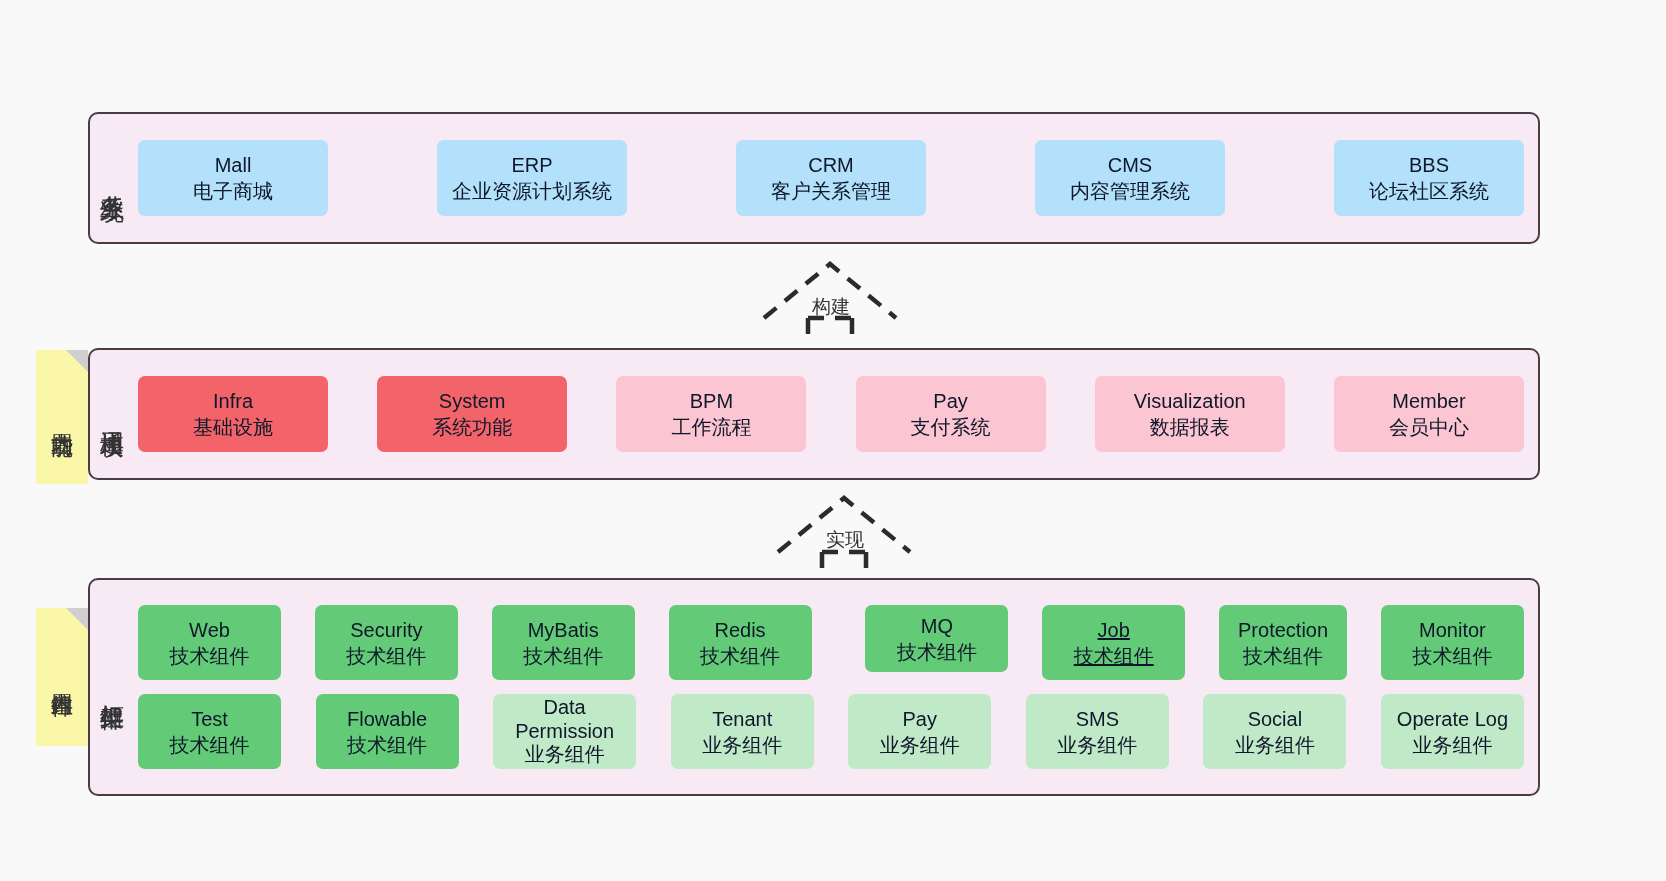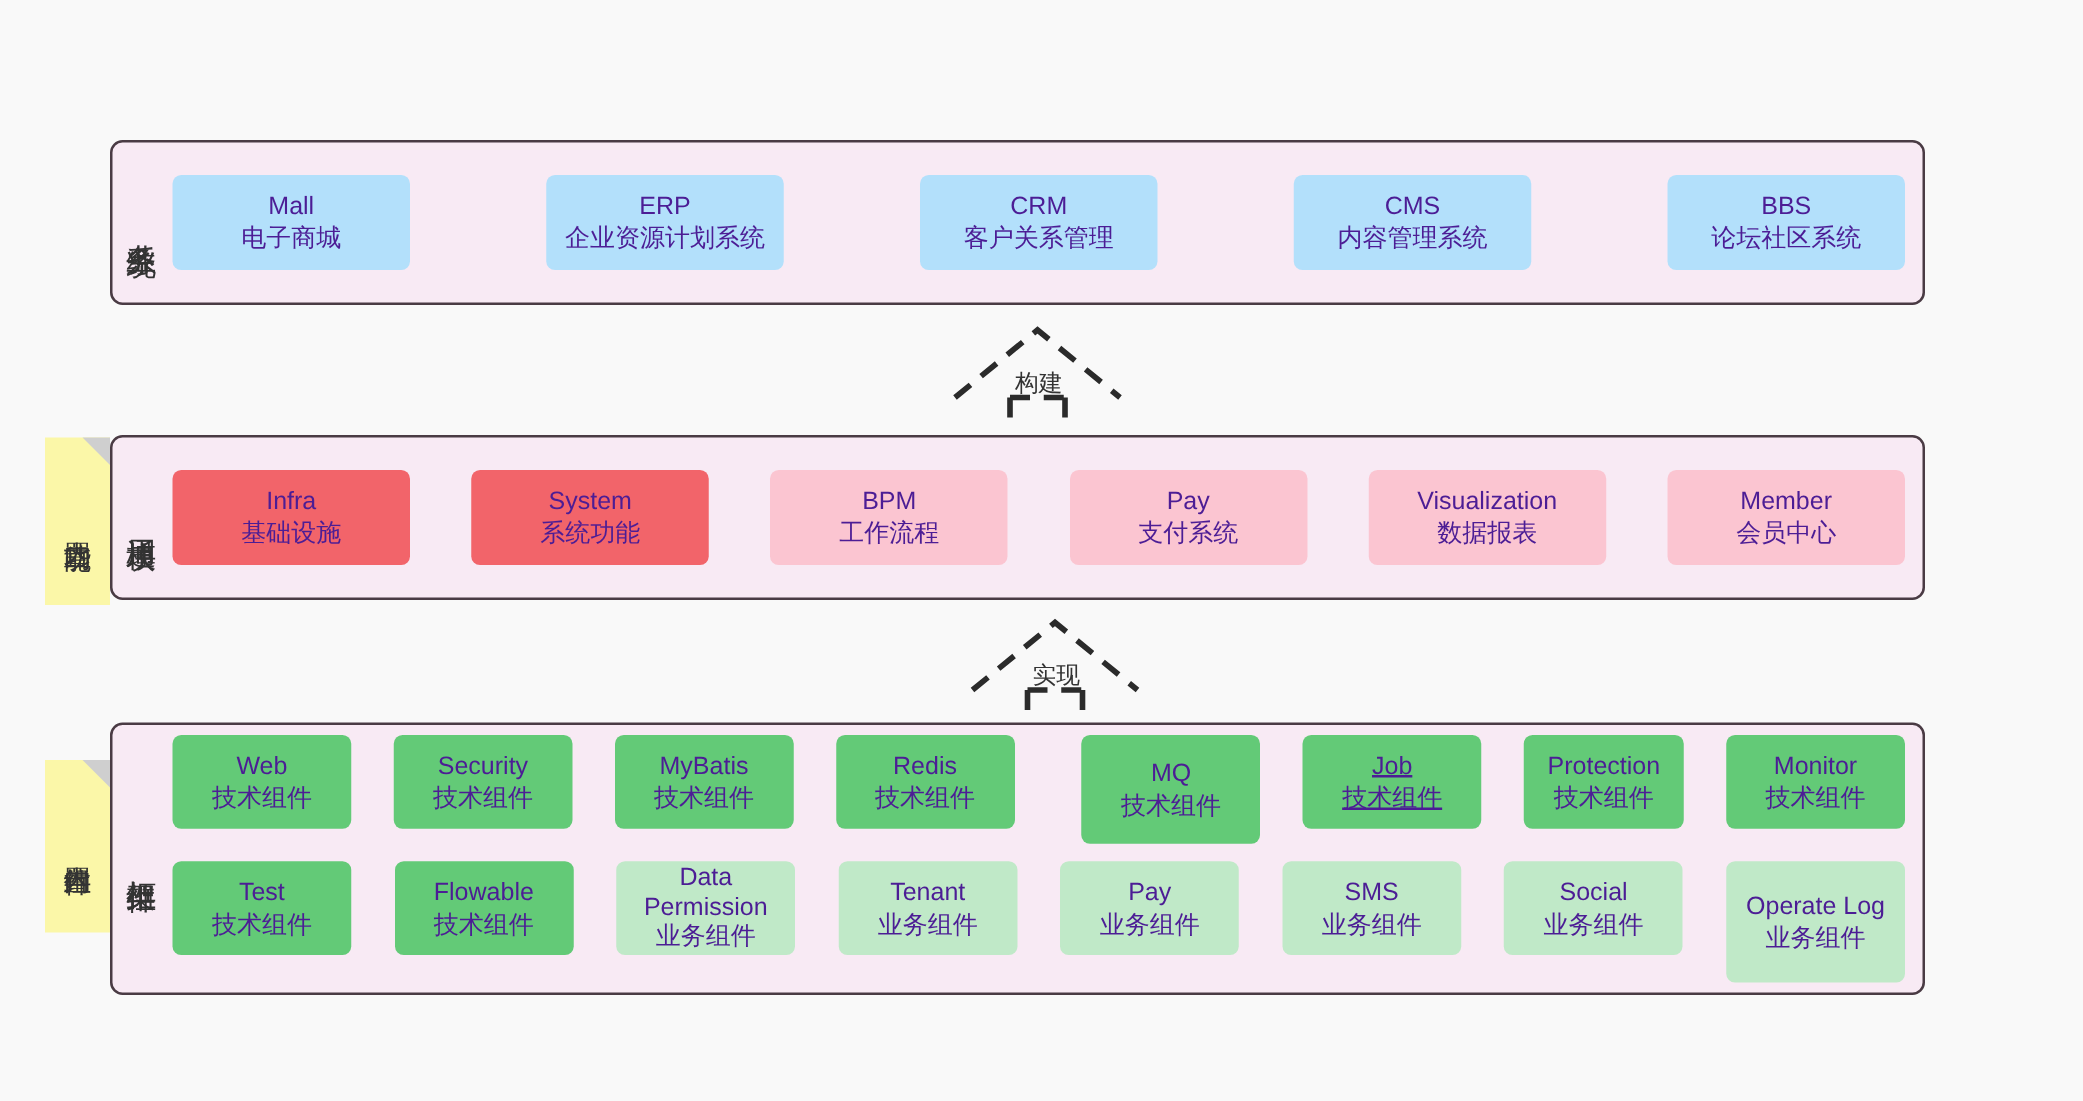--- a/index.html
+++ b/index.html
@@ -67,21 +67,21 @@
   .card {
     box-sizing: border-box;
     border-radius: 7px;
     display: flex;
     flex-direction: column;
     align-items: center;
     justify-content: center;
     text-align: center;
     font-size: 20px;
     line-height: 1.30;
-    color: #4c1d95;
+    color: #0f172a;
     padding: 18px 6px;
     overflow: hidden;
   }
   .card .l1 { display: block; white-space: nowrap; }
   .card .l2 { display: block; white-space: nowrap; }
   .card.wrap .l1 { white-space: normal; }
 
   .c-blue       { background: #b3e0fb; }
   .c-red        { background: #f2646a; }
   .c-pink       { background: #fbc5d1; }
@@ -226,21 +226,21 @@
           <span class="l2">技术组件</span>
         </div>
         <div class="card c-green" style="width:143px;height:75px;">
           <span class="l1">MyBatis</span>
           <span class="l2">技术组件</span>
         </div>
         <div class="card c-green" style="width:143px;height:75px;">
           <span class="l1">Redis</span>
           <span class="l2">技术组件</span>
         </div>
-        <div class="card c-green" style="width:143px;height:87px;margin-left:20px;">
+        <div class="card c-green" style="width:143px;height:67px;margin-left:20px;">
           <span class="l1">MQ</span>
           <span class="l2">技术组件</span>
         </div>
         <div class="card c-green" style="width:143px;height:75px;text-decoration:underline;">
           <span class="l1">Job</span>
           <span class="l2">技术组件</span>
         </div>
         <div class="card c-green" style="width:128px;height:75px;">
           <span class="l1">Protection</span>
           <span class="l2">技术组件</span>
@@ -273,21 +273,21 @@
           <span class="l2">业务组件</span>
         </div>
         <div class="card c-lightgreen" style="width:143px;height:75px;">
           <span class="l1">SMS</span>
           <span class="l2">业务组件</span>
         </div>
         <div class="card c-lightgreen" style="width:143px;height:75px;">
           <span class="l1">Social</span>
           <span class="l2">业务组件</span>
         </div>
-        <div class="card c-lightgreen" style="width:143px;height:97px;">
+        <div class="card c-lightgreen" style="width:143px;height:75px;">
           <span class="l1">Operate Log</span>
           <span class="l2">业务组件</span>
         </div>
       </div>
     </div>
   </div>
 
   <div class="note" style="left:36px; top:608px; width:52px; height:138px;">
     <span class="fold"></span>
     <span>内置组件</span>

